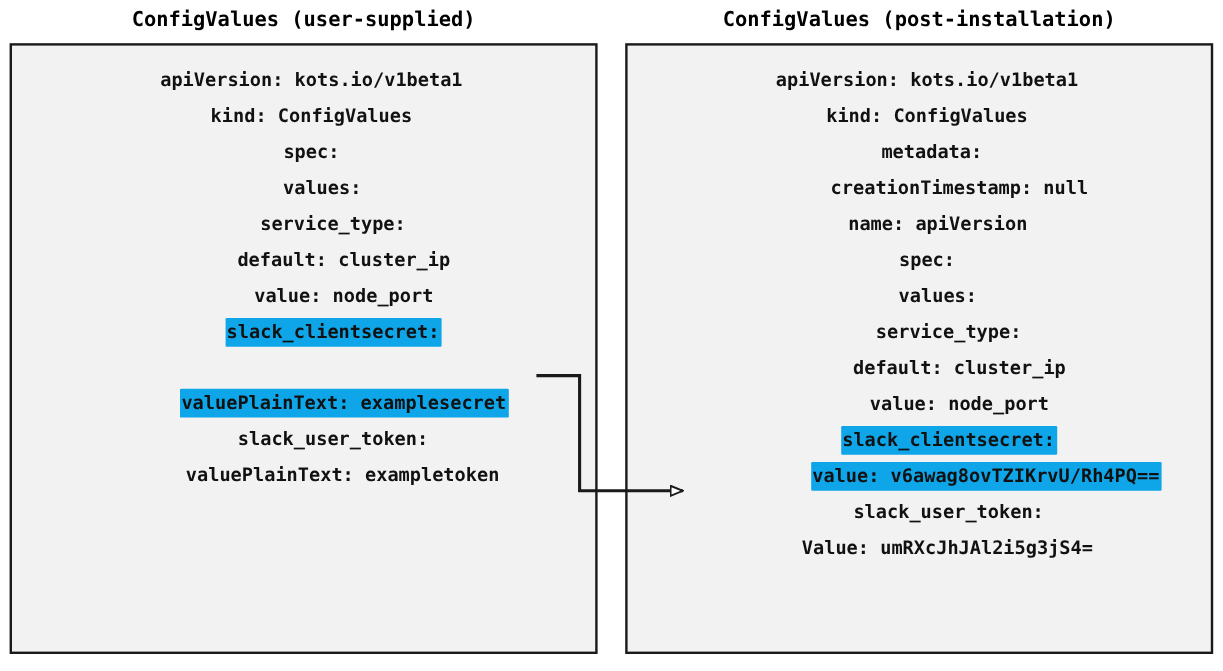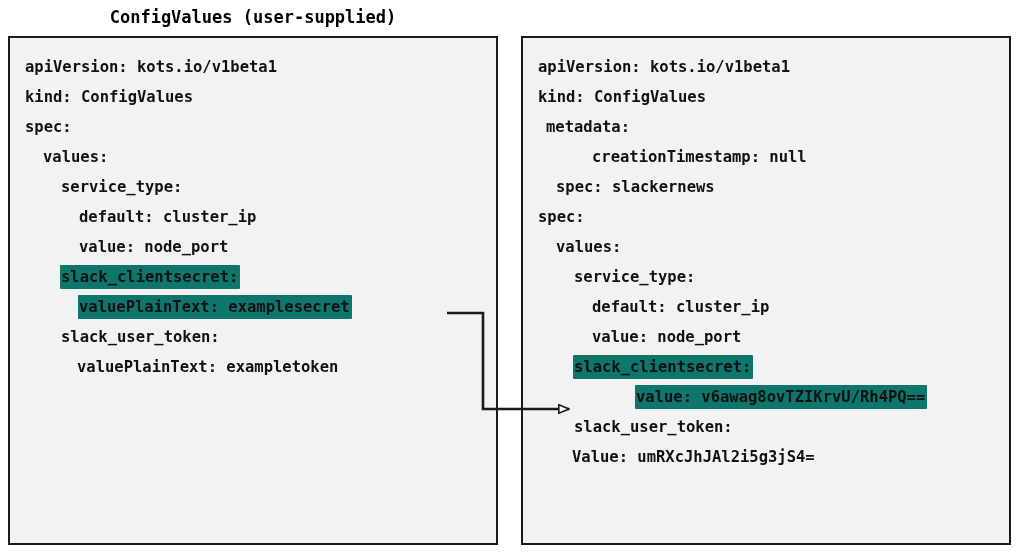--- a/index.html
+++ b/index.html
@@ -60,28 +60,29 @@
   }
   .yaml-line {
     height: 30px;
     line-height: 30px;
     font-family: "DejaVu Sans Mono", "Liberation Mono", monospace;
     font-size: 15.5px;
     font-weight: bold;
     color: #111111;
     white-space: pre;
     padding-left: 14px;
+    text-align: center;
   }
   .yaml-line .txt {
     display: inline;
     padding: 3px 2px 3px 1px;
     border-radius: 1px;
   }
   .yaml-line.hl .txt {
-    background: #0f766e;
+    background: #0ea5e9;
   }
 
   
   #connector {
     position: absolute;
     left: 0;
     top: 0;
     width: 1019px;
     height: 559px;
     pointer-events: none;
@@ -97,34 +98,35 @@
   <div class="panel left">
     <div class="yaml" id="left-yaml">
         <div class="yaml-line" style="padding-left: 14px;"><span class="txt">apiVersion: kots.io/v1beta1</span></div>
         <div class="yaml-line" style="padding-left: 14px;"><span class="txt">kind: ConfigValues</span></div>
         <div class="yaml-line" style="padding-left: 14px;"><span class="txt">spec:</span></div>
         <div class="yaml-line" style="padding-left: 32px;"><span class="txt">values:</span></div>
         <div class="yaml-line" style="padding-left: 50px;"><span class="txt">service_type:</span></div>
         <div class="yaml-line" style="padding-left: 68px;"><span class="txt">default: cluster_ip</span></div>
         <div class="yaml-line" style="padding-left: 68px;"><span class="txt">value: node_port</span></div>
         <div class="yaml-line hl" style="padding-left: 50px;"><span class="txt">slack_clientsecret:</span></div>
-        <div class="yaml-line hl" style="padding-left: 68px;"><span class="txt">valuePlainText: examplesecret</span></div>
+        <div class="yaml-line hl" style="padding-left: 68px; margin-top: 29px;"><span class="txt">valuePlainText: examplesecret</span></div>
         <div class="yaml-line" style="padding-left: 50px;"><span class="txt">slack_user_token:</span></div>
         <div class="yaml-line" style="padding-left: 66px;"><span class="txt">valuePlainText: exampletoken</span></div>
       </div>
   </div>
 
+  <div class="panel-title right">ConfigValues (post-installation)</div>
 
   <div class="panel right">
     <div class="yaml" id="right-yaml">
         <div class="yaml-line" style="padding-left: 14px;"><span class="txt">apiVersion: kots.io/v1beta1</span></div>
         <div class="yaml-line" style="padding-left: 14px;"><span class="txt">kind: ConfigValues</span></div>
         <div class="yaml-line" style="padding-left: 22px;"><span class="txt">metadata:</span></div>
         <div class="yaml-line" style="padding-left: 32px; margin-left: 36px;"><span class="txt">creationTimestamp: null</span></div>
-        <div class="yaml-line" style="padding-left: 32px;"><span class="txt">spec: slackernews</span></div>
+        <div class="yaml-line" style="padding-left: 32px;"><span class="txt">name: apiVersion</span></div>
         <div class="yaml-line" style="padding-left: 14px;"><span class="txt">spec:</span></div>
         <div class="yaml-line" style="padding-left: 32px;"><span class="txt">values:</span></div>
         <div class="yaml-line" style="padding-left: 50px;"><span class="txt">service_type:</span></div>
         <div class="yaml-line" style="padding-left: 68px;"><span class="txt">default: cluster_ip</span></div>
         <div class="yaml-line" style="padding-left: 68px;"><span class="txt">value: node_port</span></div>
         <div class="yaml-line hl" style="padding-left: 50px;"><span class="txt">slack_clientsecret:</span></div>
         <div class="yaml-line hl" style="padding-left: 68px; margin-left: 44px;"><span class="txt">value: v6awag8ovTZIKrvU/Rh4PQ==</span></div>
         <div class="yaml-line" style="padding-left: 50px;"><span class="txt">slack_user_token:</span></div>
         <div class="yaml-line" style="padding-left: 48px;"><span class="txt">Value: umRXcJhJAl2i5g3jS4=</span></div>
       </div>

